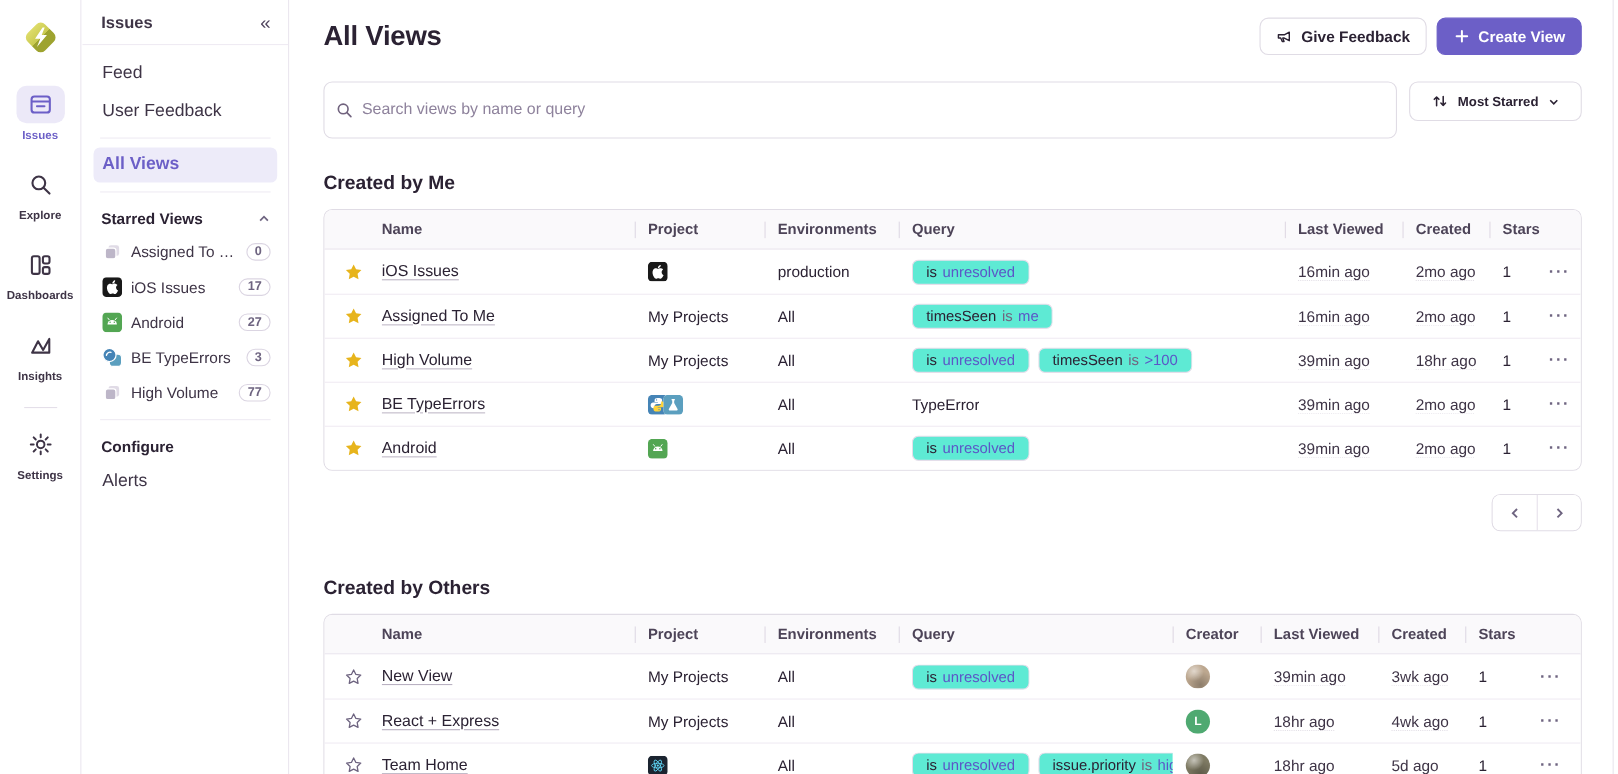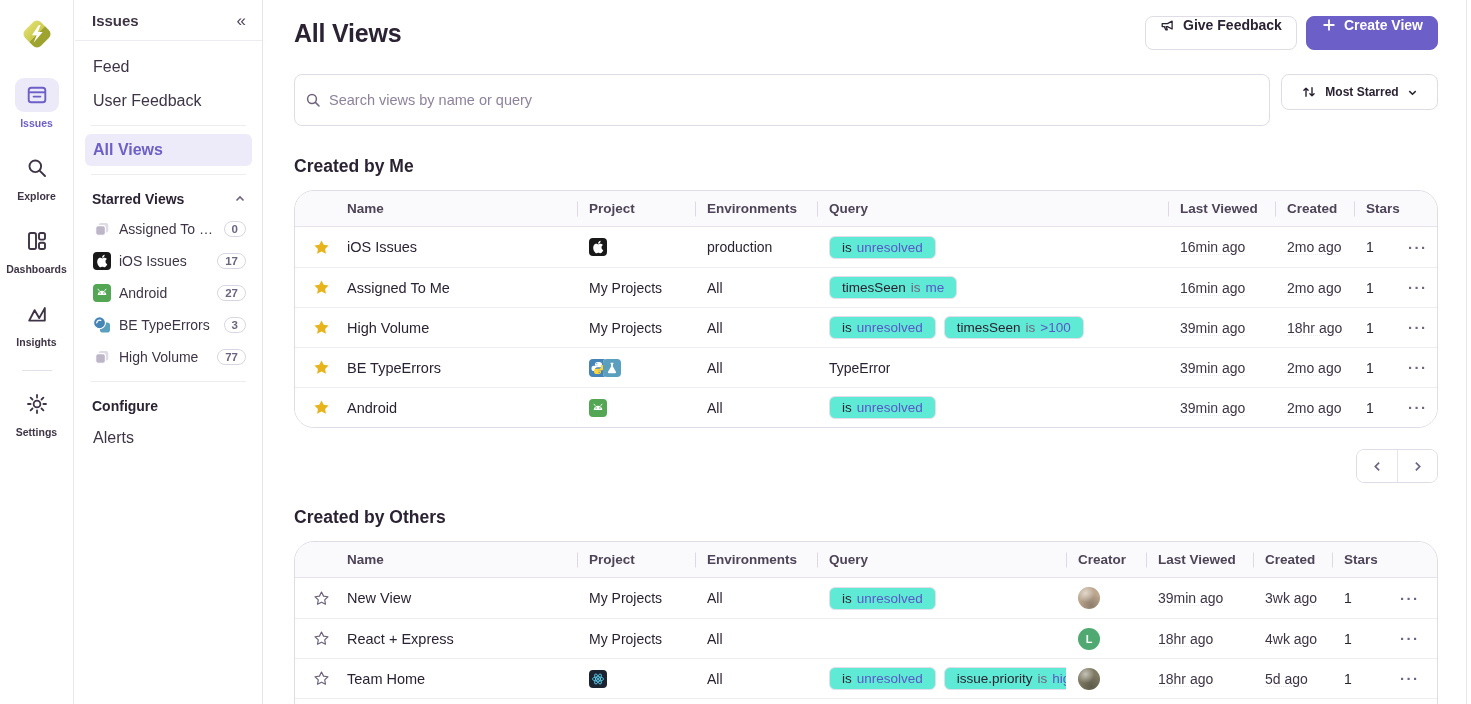--- a/index.html
+++ b/index.html
@@ -40,39 +40,39 @@
 
   .pic { display:inline-flex; width:18px; height:18px; }
   .pic svg { width:100%; height:100%; }
   .pic16 { width:16px; height:16px; }
 
   
   .main { position:absolute; left:263px; top:0; right:0; height:704px; padding:16px 33px 0 31px; background:#fff; }
   .topbar { display:flex; align-items:center; justify-content:space-between; }
   .page-title { font-size:25px; font-weight:800; color:#2B2233; letter-spacing:-0.2px; }
   .top-actions { display:flex; gap:9px; }
-  .btn { display:inline-flex; align-items:flex-start; gap:7px; height:34px; padding:0 14px; border-radius:8px;
+  .btn { display:inline-flex; align-items:center; gap:7px; height:34px; padding:0 14px; border-radius:8px;
     font-size:14px; font-weight:700; cursor:pointer; border:1px solid #E0DCE5; background:#fff; color:#2B2233;
     font-family:"Liberation Sans", sans-serif; }
   .btn-primary { background:#6C5FC7; border-color:#6C5FC7; color:#fff; }
 
   .toolbar { display:flex; gap:11px; margin-top:24px; }
   .searchbox { flex:1; height:52px; border:1px solid #E0DCE5; border-radius:8px; display:flex; align-items:center;
     padding:0 10px; gap:8px; background:#fff; }
   .searchbox input { flex:1; border:none; outline:none; font-size:14.5px; color:#2B2233; background:transparent;
     font-family:"Liberation Sans", sans-serif; }
   .searchbox input::placeholder { color:#8E829C; }
   .sortbox { width:157px; height:36px; border:1px solid #E0DCE5; border-radius:8px; background:#fff; cursor:pointer;
     display:flex; align-items:center; justify-content:center; gap:8px; font-size:12px; font-weight:700; color:#2B2233;
     font-family:"Liberation Sans", sans-serif; }
 
   .section-heading { margin-top:30px; font-size:17.5px; font-weight:800; color:#2B2233; }
-  .section-heading.second { margin-top:24px; }
-
-  .vtable { margin-top:13px; border:1px solid #E0DCE5; border-radius:20px; overflow:hidden; background:#fff; }
+  .section-heading.second { margin-top:41px; }
+
+  .vtable { margin-top:13px; border:1px solid #E0DCE5; border-radius:8px; overflow:hidden; background:#fff; }
   .trow { display:grid; align-items:center; }
   .thead { height:36px; background:#FAF9FB; border-bottom:1px solid #E7E2EC; }
   .th { position:relative; font-size:13.5px; font-weight:700; color:#4D4458; padding-left:12px; height:100%;
     display:flex; align-items:center; }
   .th.sep::before { content:""; position:absolute; left:0; top:50%; transform:translateY(-50%); width:1px; height:15px; background:#DFD9E4; }
   .th.first { padding-left:0; }
   .tr { height:40px; background:#fff; cursor:pointer; }
   .tr + .tr { border-top:1px solid #F0ECF3; }
   .cell { padding-left:12px; font-size:14px; color:#2B2233; white-space:nowrap; overflow:hidden; display:flex; align-items:center; }
   .cell.nopad { padding-left:0; }

